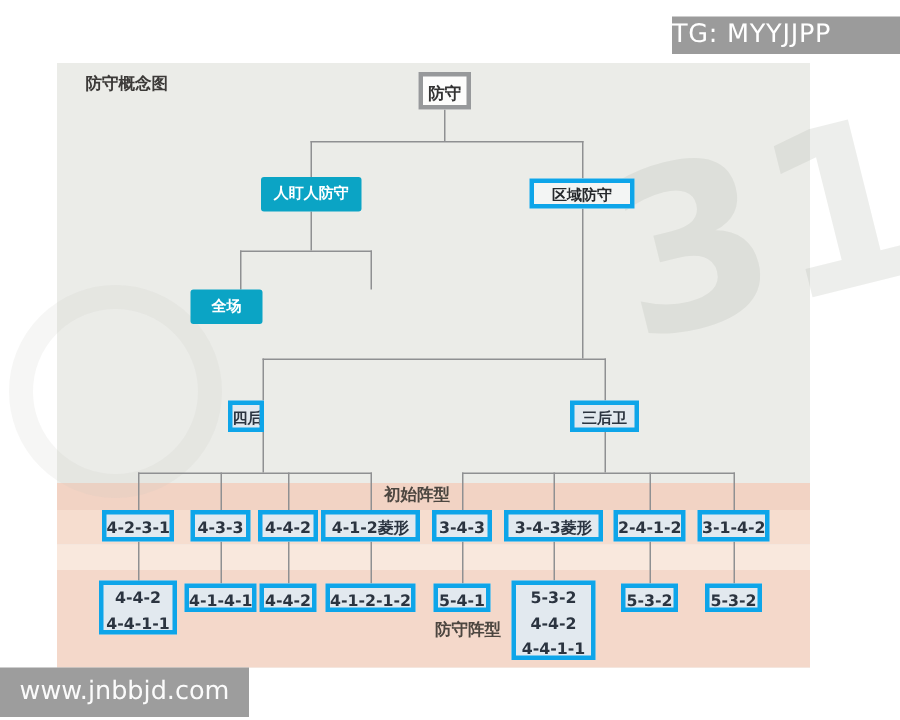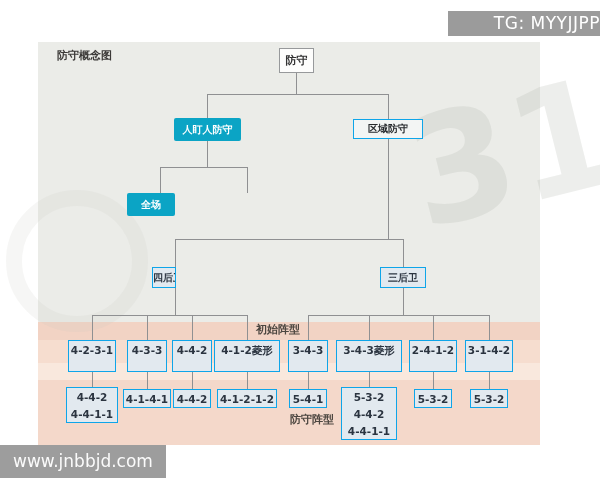--- a/index.html
+++ b/index.html
@@ -30,38 +30,38 @@
     position:absolute;left:6px;top:190px;width:110px;height:110px;
     border:16px solid rgba(200,198,190,0.16);border-radius:50%;
   }
 
   
   .ln{position:absolute;background:#8f9092;}
 
   
   .node{
     position:absolute;box-sizing:border-box;text-align:center;
-    border:1px solid #0ea5e9;color:#2b3440;font-weight:bold;
+    border:3px solid #0ea5e9;color:#2b3440;font-weight:bold;
     background:#e2e9ef;overflow:hidden;white-space:nowrap;
   }
   .root{
     left:279px;top:48px;width:35px;height:25px;line-height:23px;
     background:#fdfdfc;border-color:#97999b;font-size:11px;color:#333;
   }
   .teal{
     background:#0ba4c5;border:none;color:#ffffff;border-radius:2px;font-weight:bold;
   }
   .man{left:174px;top:118px;width:67px;height:23px;line-height:23px;font-size:10px;}
   .zone{left:353px;top:119px;width:70px;height:20px;line-height:18px;font-size:10px;background:#f3f5f4;color:#26292c;}
   .full{left:127px;top:193px;width:48px;height:23px;line-height:23px;font-size:10px;}
   .half{left:214px;top:193px;width:66px;height:23px;line-height:23px;font-size:10px;}
   .fourb{left:152px;top:267px;width:24px;height:21px;line-height:19px;font-size:10px;}
   .threeb{left:380px;top:267px;width:46px;height:21px;line-height:19px;font-size:10px;}
 
-  .fm{top:340px;height:32px;line-height:19px;font-size:10.5px;}
+  .fm{top:340px;height:21px;line-height:19px;font-size:10.5px;}
   .fm.n1{left:68px;width:48px;}
   .fm.n2{left:127px;width:40px;}
   .fm.n3{left:172px;width:40px;}
   .fm.n4{left:214px;width:66px;}
   .fm.n5{left:288px;width:40px;}
   .fm.n6{left:336px;width:66px;}
   .fm.n7{left:409px;width:48px;}
   .fm.n8{left:465px;width:48px;}
 
   .df{top:389px;font-size:10.5px;line-height:17px;padding-top:1px;}
@@ -80,21 +80,21 @@
   }
   .band-label{
     position:absolute;font-size:11px;font-weight:bold;color:#4c4640;
   }
   .lbl-init{left:256px;top:322px;}
   .lbl-def{left:242px;top:412px;margin-left:48px;}
 
   .tg-badge{
     position:absolute;left:448px;top:11px;width:152px;height:25px;
     background:#9b9b9b;color:#ffffff;font-size:17px;line-height:25px;
-    text-align:right;letter-spacing:0.5px;
+    text-align:left;letter-spacing:0.5px;
   }
   .site-badge{
     position:absolute;left:0;top:445px;width:166px;height:33px;
     background:#9d9d9d;color:#fbfbfb;font-size:17px;line-height:33px;
     text-align:center;
   }
 </style>
 </head>
 <body>
 

